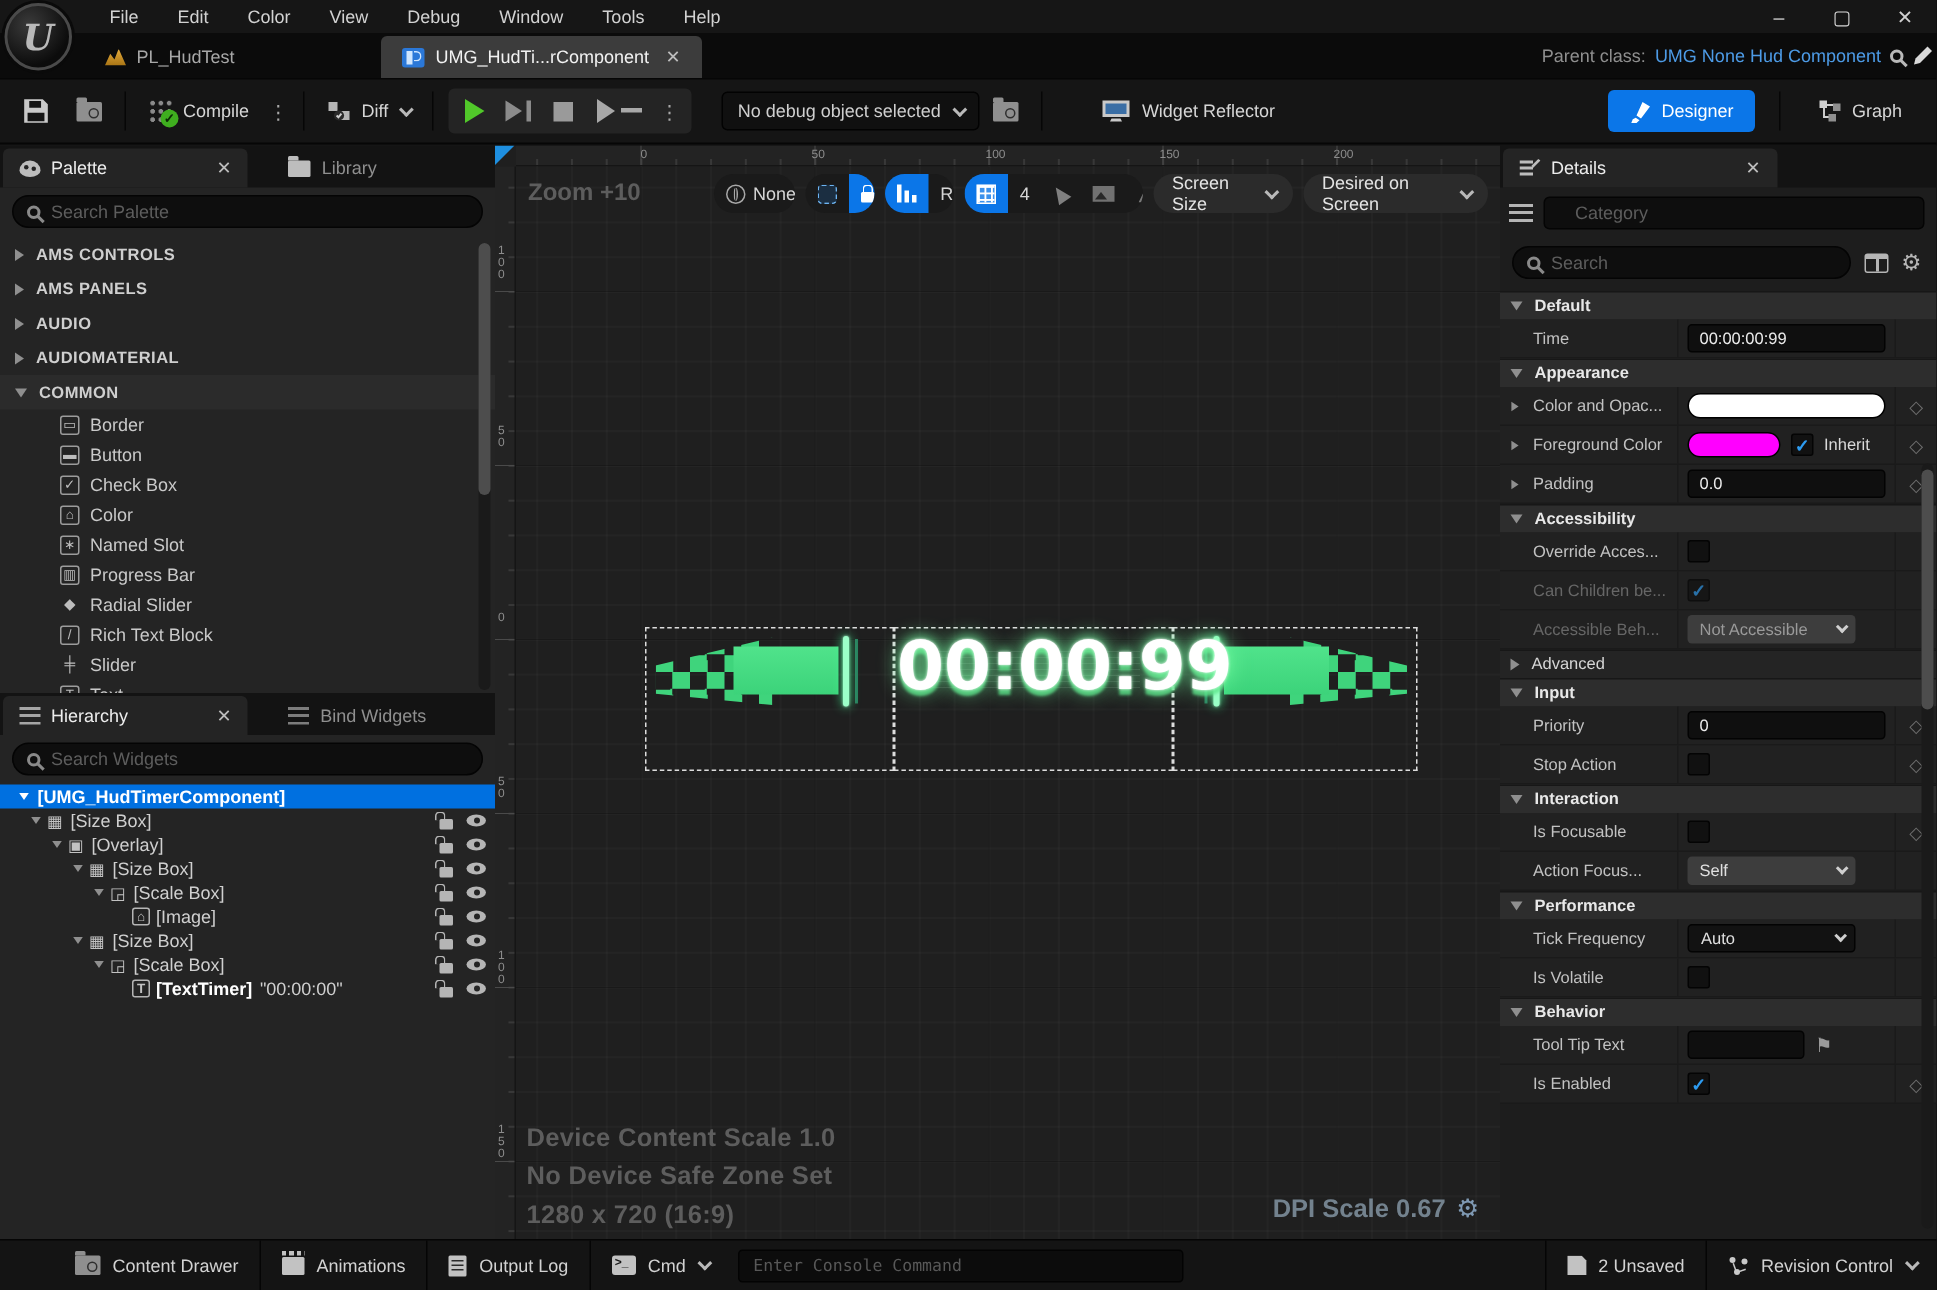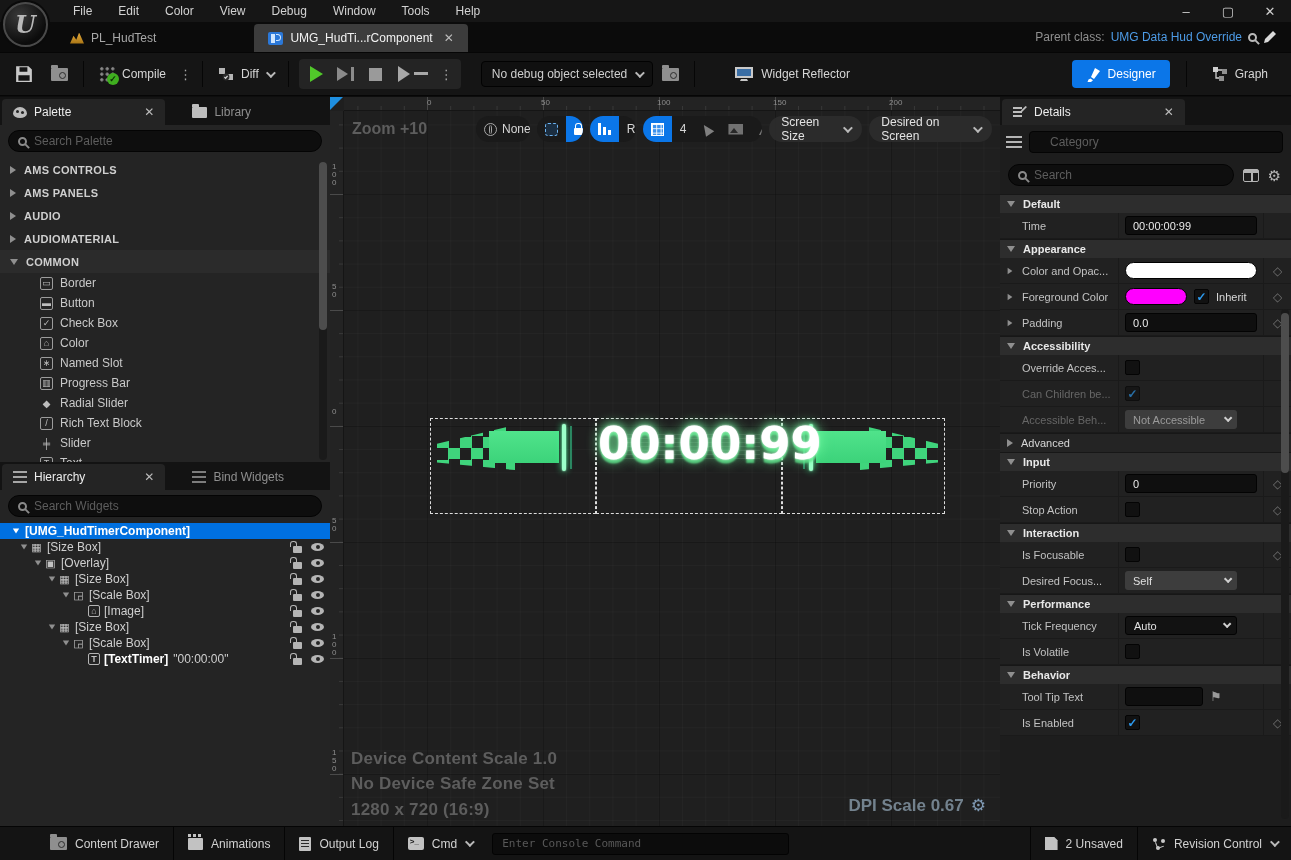--- a/index.html
+++ b/index.html
@@ -21,21 +21,21 @@
 
   
   .tabstrip { position:absolute; left:0; top:22px; width:1291px; height:30px; background:#0b0b0b; display:flex; align-items:flex-end; }
   .assettab { height:28px; display:flex; align-items:center; gap:7px; padding:0 12px; font-size:12px; color:#a8a8a8; margin-left:58px; }
   .assettab.active { background:#3c3c3c; color:#f2f2f2; border-radius:4px 4px 0 0; margin-left:86px; padding:0 14px; }
   .leveltab-icon { width:14px; height:11px; background:linear-gradient(180deg,#e2a93b,#a87414); clip-path:polygon(0 100%,25% 30%,45% 65%,65% 0,100% 100%); }
   .bp-icon { width:15px; height:13px; background:#2b78d8; border-radius:2px; position:relative; }
   .bp-icon::after { content:""; position:absolute; left:3px; top:2px; width:4px; height:9px; background:#cfe6ff; }
   .bp-icon::before { content:""; position:absolute; right:2px; top:2px; width:4px; height:5px; border:1.5px solid #cfe6ff; border-left:none; border-radius:0 4px 4px 0; }
   .closex { color:#bdbdbd; font-size:12px; margin-left:4px; }
-  .parentclass { margin-left:auto; display:flex; align-items:center; gap:6px; height:30px; padding-right:14px; font-size:12px; }
+  .parentclass { margin-left:auto; display:flex; align-items:center; gap:6px; height:30px; padding-right:2px; font-size:12px; }
   .pc-label { color:#8f8f8f; }
   .pc-link { color:#4d9be6; }
   .lens { width:9px; height:9px; border:2px solid #b9b9b9; border-radius:50%; position:relative; flex:none; }
   .lens::after { content:""; position:absolute; width:6px; height:2px; background:#b9b9b9; transform:rotate(45deg); right:-5px; bottom:-3px; }
   .pencil { width:14px; height:14px; color:#d9d9d9; }
 
   
   .toolbar { position:absolute; left:0; top:52px; width:1291px; height:44px; background:#151515; border-top:1px solid #060606; border-bottom:1px solid #060606; display:flex; align-items:center; font-size:12px; color:#d6d6d6; }
   .tbtn { display:flex; align-items:center; gap:7px; padding:0 9px; height:30px; border-radius:4px; }
   .tsep { width:1px; height:26px; background:#060606; margin:0 6px; }
@@ -235,21 +235,21 @@
       <span class="leveltab-icon"></span>
       <span>PL_HudTest</span>
     </div>
     <div class="assettab active">
       <span class="bp-icon"></span>
       <span>UMG_HudTi...rComponent</span>
       <span class="closex">✕</span>
     </div>
     <div class="parentclass">
       <span class="pc-label">Parent class:</span>
-      <span class="pc-link">UMG Data Hud Override</span>
+      <span class="pc-link">UMG None Hud Component</span>
       <span class="lens"></span>
       <svg class="pencil" viewBox="0 0 14 14">
           <path fill="currentColor" d="M1 13l1-4 8-8 3 3-8 8-4 1z"></path>
         </svg>
     </div>
   </div>
 
   <div class="toolbar">
     <div class="tbtn" style="margin-left:6px;">
       <svg width="18" height="18" viewBox="0 0 16 16" class="icon-floppy">
@@ -765,21 +765,21 @@
         <div class="dname">
             <span>Is Focusable</span>
           </div>
         <div class="dval">
             <span class="dcheck"></span>
           </div>
         <div class="dreset">◇</div>
       </div>
       <div class="drow">
         <div class="dname">
-            <span>Desired Focus...</span>
+            <span>Action Focus...</span>
           </div>
         <div class="dval">
             <div class="ddrop" style="width:112px;">
               <span>Self</span>
               <span class="chev"></span>
             </div>
           </div>
         <div class="dreset"></div>
       </div>
 

